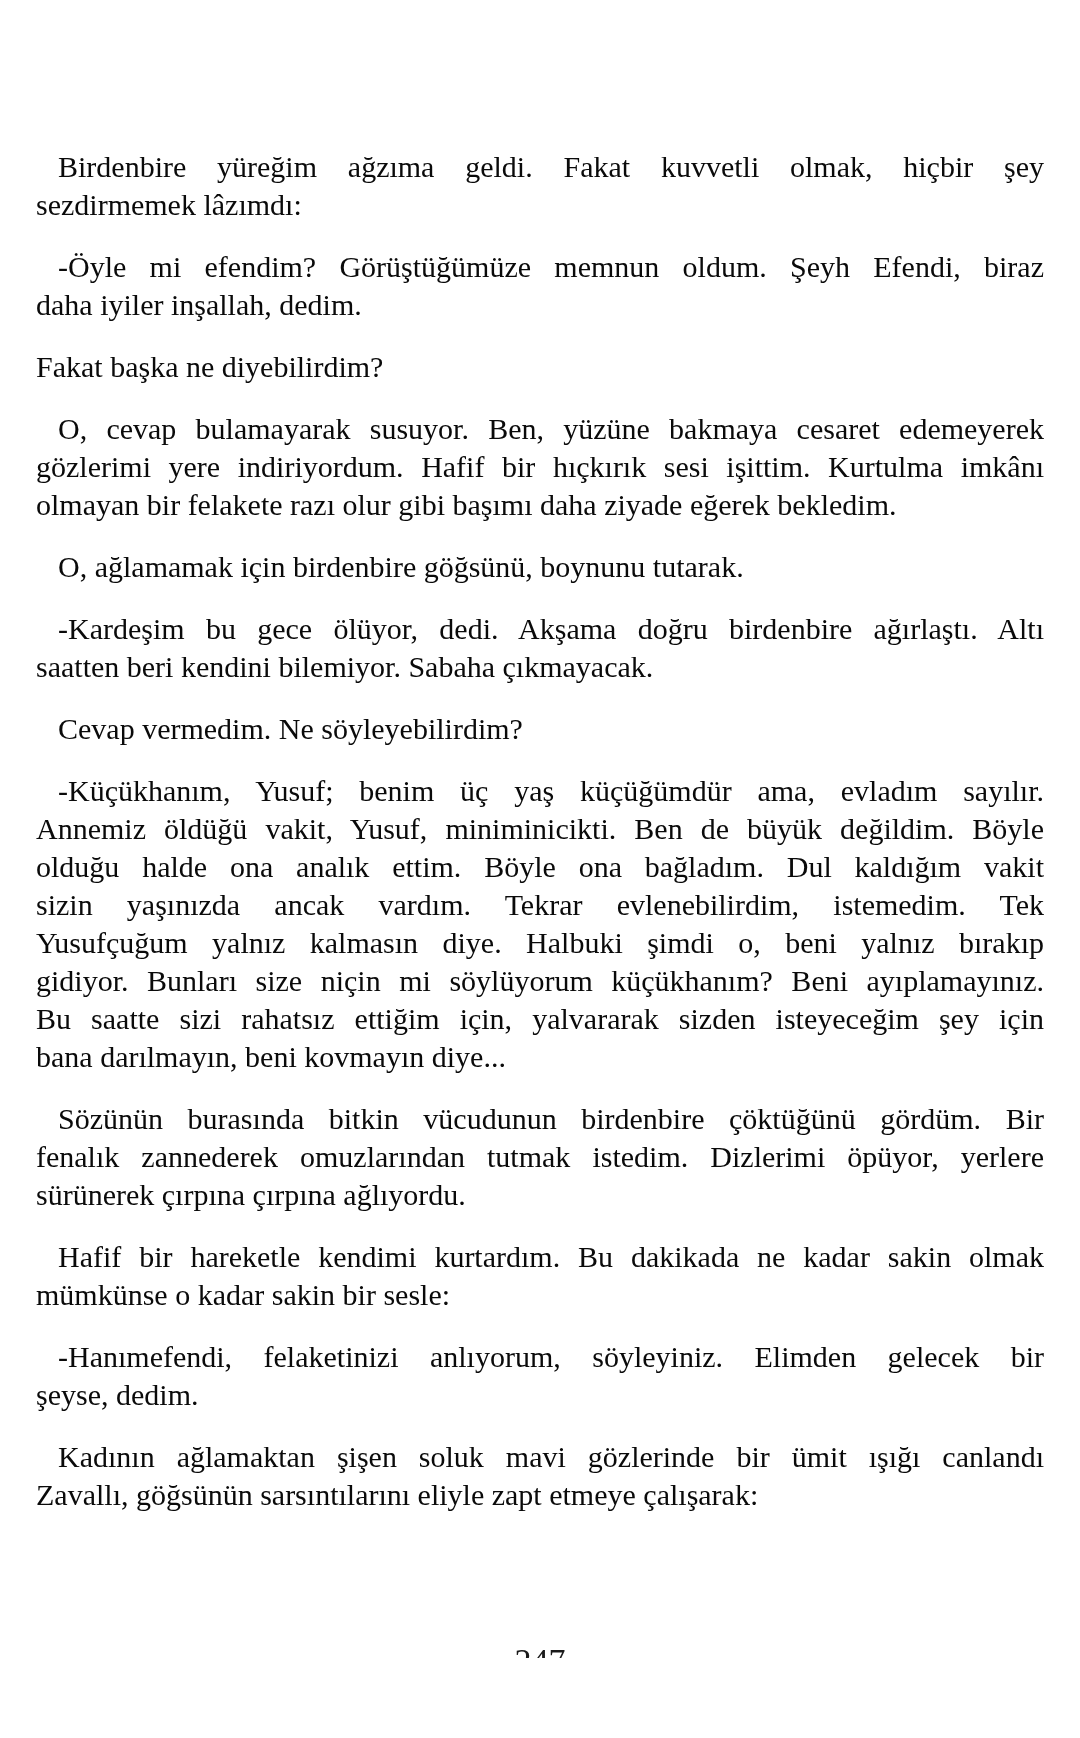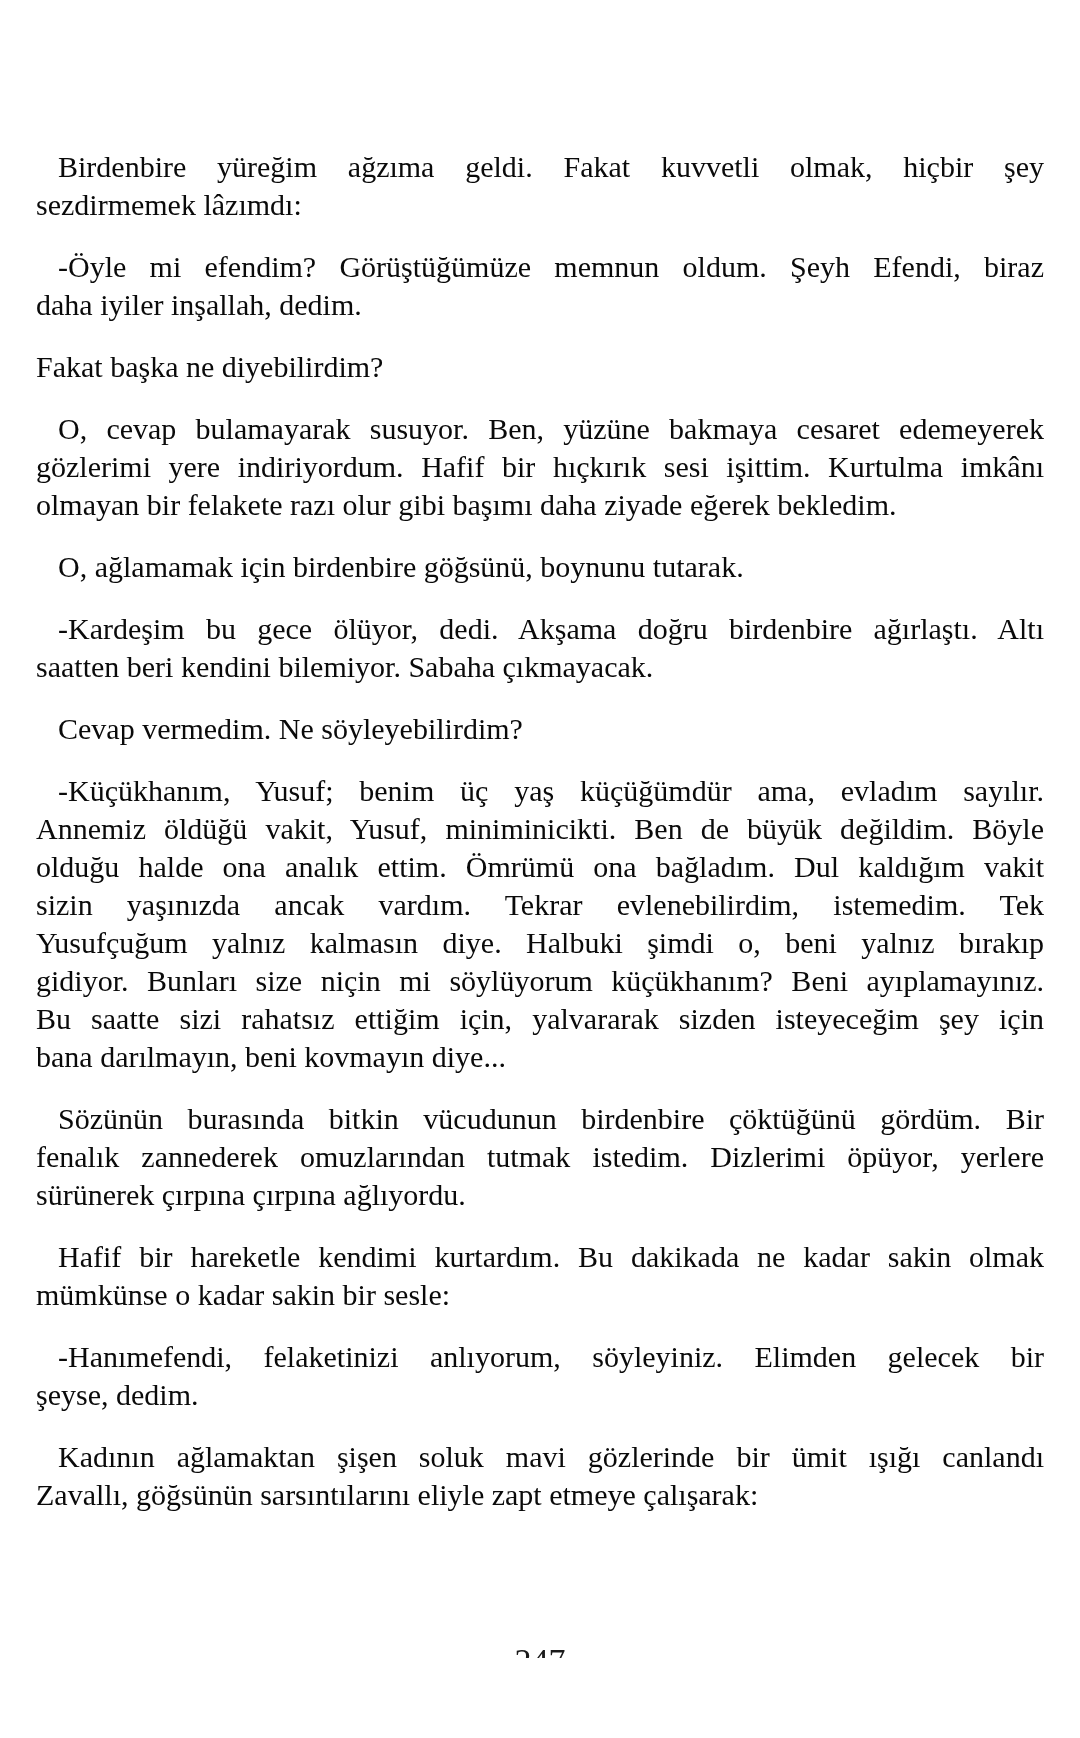--- a/index.html
+++ b/index.html
@@ -76,21 +76,21 @@
       <div class="para">
         <div class="line first">-Kardeşim bu gece ölüyor, dedi. Akşama doğru birdenbire ağırlaştı. Altı</div>
         <div class="line last">saatten beri kendini bilemiyor. Sabaha çıkmayacak.</div>
       </div>
       <div class="para">
         <div class="line first last">Cevap vermedim. Ne söyleyebilirdim?</div>
       </div>
       <div class="para">
         <div class="line first">-Küçükhanım, Yusuf; benim üç yaş küçüğümdür ama, evladım sayılır.</div>
         <div class="line">Annemiz öldüğü vakit, Yusuf, miniminicikti. Ben de büyük değildim. Böyle</div>
-        <div class="line">olduğu halde ona analık ettim. Ömrümü ona bağladım. Dul kaldığım vakit</div>
+        <div class="line">olduğu halde ona analık ettim. Böyle ona bağladım. Dul kaldığım vakit</div>
         <div class="line">sizin yaşınızda ancak vardım. Tekrar evlenebilirdim, istemedim. Tek</div>
         <div class="line">Yusufçuğum yalnız kalmasın diye. Halbuki şimdi o, beni yalnız bırakıp</div>
         <div class="line">gidiyor. Bunları size niçin mi söylüyorum küçükhanım? Beni ayıplamayınız.</div>
         <div class="line">Bu saatte sizi rahatsız ettiğim için, yalvararak sizden isteyeceğim şey için</div>
         <div class="line last">bana darılmayın, beni kovmayın diye...</div>
       </div>
       <div class="para">
         <div class="line first">Sözünün burasında bitkin vücudunun birdenbire çöktüğünü gördüm. Bir</div>
         <div class="line">fenalık zannederek omuzlarından tutmak istedim. Dizlerimi öpüyor, yerlere</div>
         <div class="line last">sürünerek çırpına çırpına ağlıyordu.</div>

